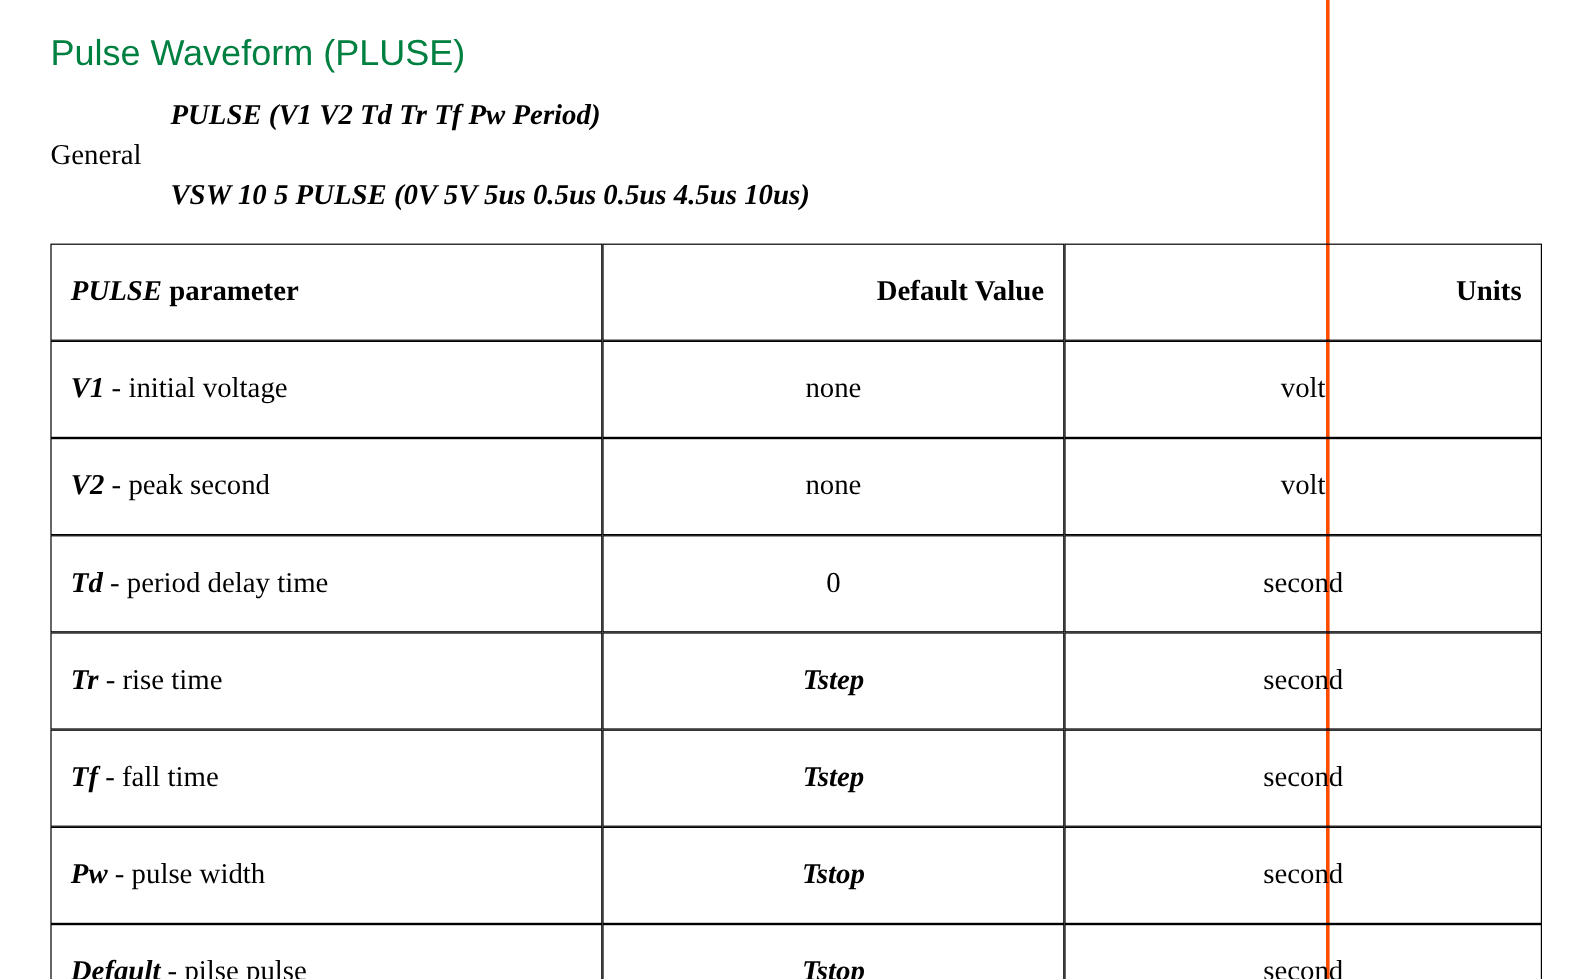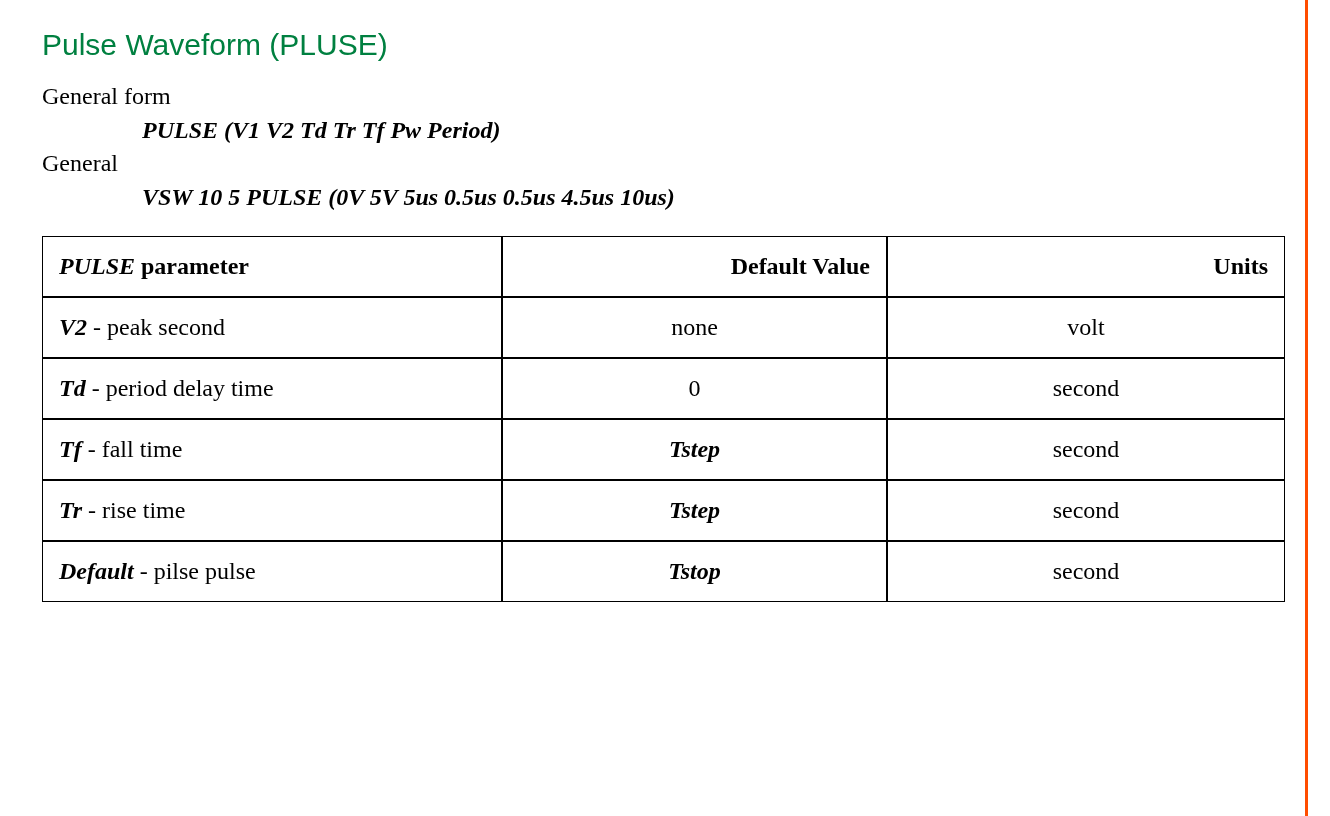--- a/index.html
+++ b/index.html
@@ -3,21 +3,21 @@
 <meta charset="utf-8">
 <style>
   html, body {
     margin: 0;
     padding: 0;
     background: #fff;
     font-family: Georgia, "Times New Roman", serif;
     color: #000;
   }
   .page {
-    width: 1308px;
+    width: 1108px;
     height: 816px;
     box-sizing: border-box;
     border-right: 3px solid #ff4d00;
     padding: 28px 42px 20px 42px;
     position: relative;
   }
   h2.section-title {
     font-family: Arial, Helvetica, sans-serif;
     font-weight: 400;
     font-size: 30px;
@@ -39,21 +39,21 @@
   }
   table.param-table {
     border-collapse: separate;
     border-spacing: 0;
     width: 1243px;
     margin-top: 22px;
     font-size: 24px;
   }
   table.param-table th, table.param-table td {
     border: 1.5px solid #000;
-    padding: 16px 16px;
+    padding: 26px 16px;
     vertical-align: middle;
   }
   table.param-table th {
     font-weight: bold;
     text-align: right;
   }
   table.param-table th:first-child {
     text-align: left;
   }
   table.param-table td {
@@ -70,21 +70,20 @@
   .defval-ital { font-style: italic; font-weight: bold; }
 </style>
 </head>
 <body>
 
 <div class="page">
 
   <h2 class="section-title">Pulse Waveform (PLUSE)</h2>
 
   <div class="intro">
-    <p class="label">General form</p>
     <p class="syntax">PULSE (V1 V2 Td Tr Tf Pw Period)</p>
     <p class="label">General</p>
     <p class="syntax">VSW 10 5 PULSE (0V 5V 5us 0.5us 0.5us 4.5us 10us)</p>
   </div>
 
   <table class="param-table">
     <colgroup>
       <col class="col-param">
       <col class="col-default">
       <col class="col-units">
@@ -93,37 +92,47 @@
       <tr>
         <th>
           <span class="ptitle-ital">PULSE</span><span> parameter</span>
         </th>
         <th>Default Value</th>
         <th>Units</th>
       </tr>
     </thead>
     <tbody id="param-rows">
         <tr>
+          <td><span class="pname">V1</span><span> - initial voltage</span></td>
+          <td><span>none</span></td>
+          <td>volt</td>
+        </tr>
+        <tr>
           <td><span class="pname">V2</span><span> - peak second</span></td>
           <td><span>none</span></td>
           <td>volt</td>
         </tr>
         <tr>
           <td><span class="pname">Td</span><span> - period delay time</span></td>
           <td><span>0</span></td>
           <td>second</td>
         </tr>
         <tr>
+          <td><span class="pname">Tr</span><span> - rise time</span></td>
+          <td><span class="defval-ital">Tstep</span></td>
+          <td>second</td>
+        </tr>
+        <tr>
           <td><span class="pname">Tf</span><span> - fall time</span></td>
           <td><span class="defval-ital">Tstep</span></td>
           <td>second</td>
         </tr>
         <tr>
-          <td><span class="pname">Tr</span><span> - rise time</span></td>
-          <td><span class="defval-ital">Tstep</span></td>
+          <td><span class="pname">Pw</span><span> - pulse width</span></td>
+          <td><span class="defval-ital">Tstop</span></td>
           <td>second</td>
         </tr>
         <tr>
           <td><span class="pname">Default</span><span> - pilse pulse</span></td>
           <td><span class="defval-ital">Tstop</span></td>
           <td>second</td>
         </tr>
       </tbody>
   </table>
 

